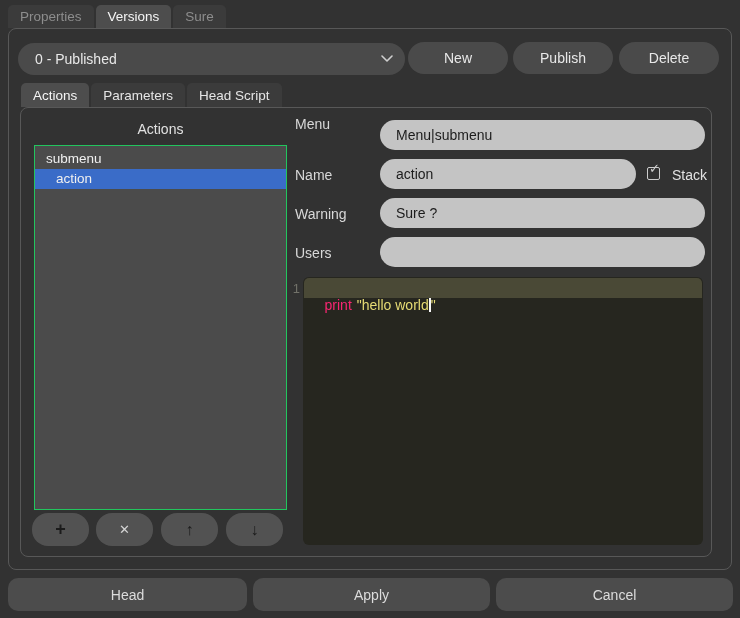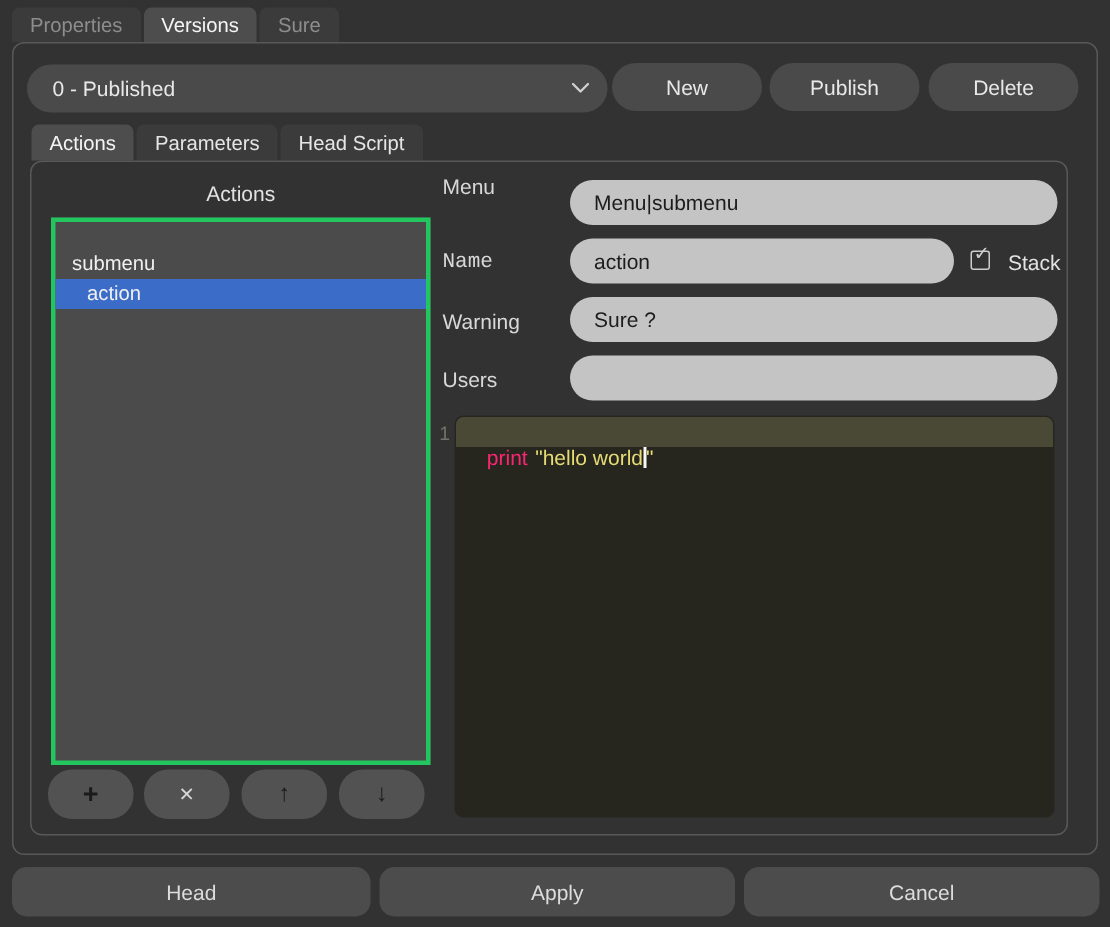--- a/index.html
+++ b/index.html
@@ -49,41 +49,41 @@
     position:absolute; left:20px; top:107px; width:692px; height:450px;
     border:1px solid #585858; border-radius:8px; box-sizing:border-box;
   }
   
   .list-title {
     position:absolute; left:34px; top:121px; width:253px;
     text-align:center; color:#e2e2e2; font-size:14px;
   }
   .listbox {
     position:absolute; left:34px; top:145px; width:253px; height:365px;
-    background:#4b4b4b; border:3px solid #22c55e; box-sizing:border-box;
-    padding-top:18px;
+    background:#4b4b4b; border:1px solid #22c55e; box-sizing:border-box;
+    padding-top:3px;
   }
   .list-item {
     height:20px; line-height:20px; color:#f0f0f0; font-size:13.5px;
     padding-left:11px; cursor:default;
   }
   .list-item.indent-1 { padding-left:21px; }
   .list-item.selected { background:var(--selection-blue,#3a6cc8); }
   .list-btn {
     position:absolute; top:513px; height:33px; width:57px;
     background:#525252; border:none; border-radius:16px;
     font-family:inherit; text-align:center; padding:0;
   }
   .lb-add    { left:32px;  color:#1b1b1b; font-size:18px; font-weight:bold; }
   .lb-remove { left:96px;  color:#d5d5d5; font-size:13px; }
   .lb-up     { left:161px; color:#1b1b1b; font-size:16px; }
   .lb-down   { left:226px; color:#1b1b1b; font-size:16px; }
   
   .flabel { position:absolute; left:295px; color:#d8d8d8; font-size:14px; }
-  .lbl-menu    { top:116px;text-align:center; } .lbl-name  { top:167px;font-family:Liberation Mono, monospace; }
+  .lbl-menu    { top:116px;text-align:center; } .lbl-name  { top:167px; }
   .lbl-warning { top:206px; } .lbl-users { top:245px; }
   .finput {
     position:absolute; left:380px; height:30px; background:#c4c4c4;
     border:none; border-radius:15px; box-sizing:border-box;
     font-family:inherit; font-size:14px; color:#1c1c1c; padding:0 16px;
     outline:none;
   }
   .in-menu    { top:120px; width:325px; }
   .in-name    { top:159px; width:256px; }
   .in-warning { top:198px; width:325px; }

